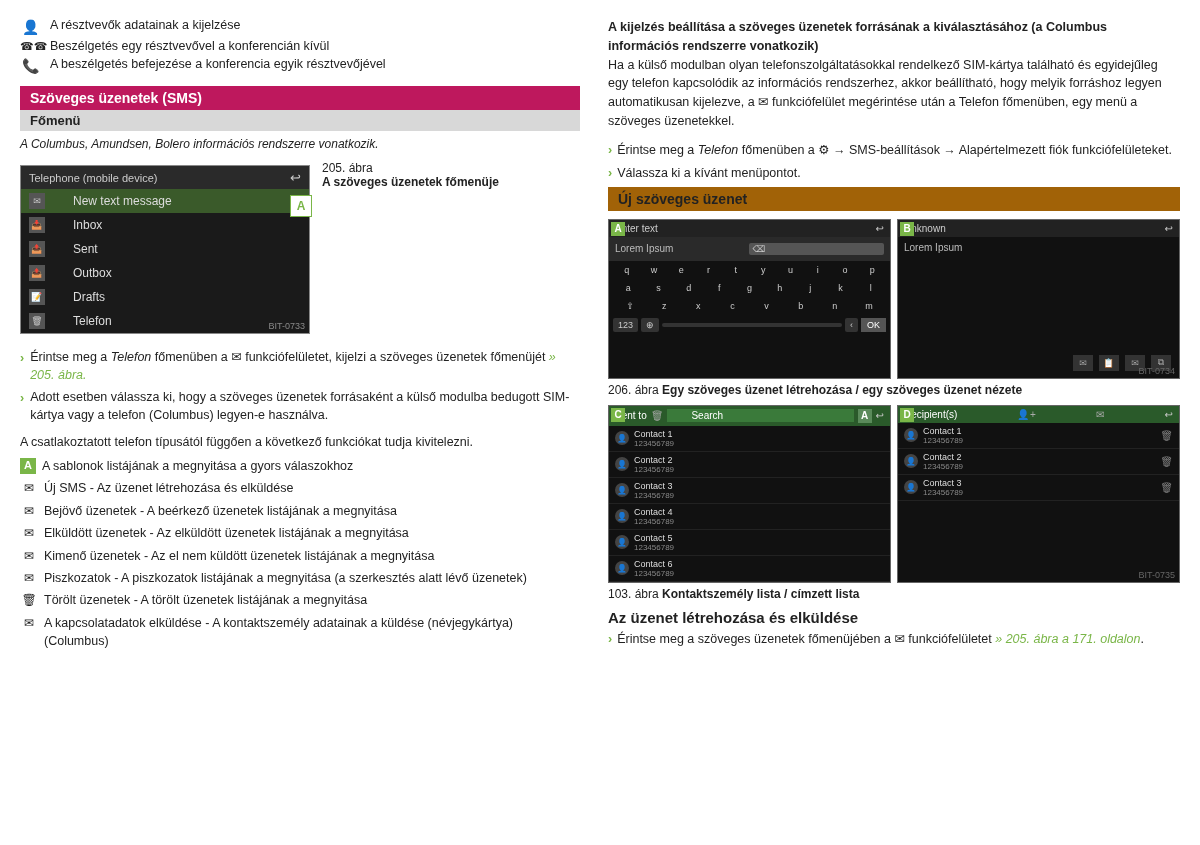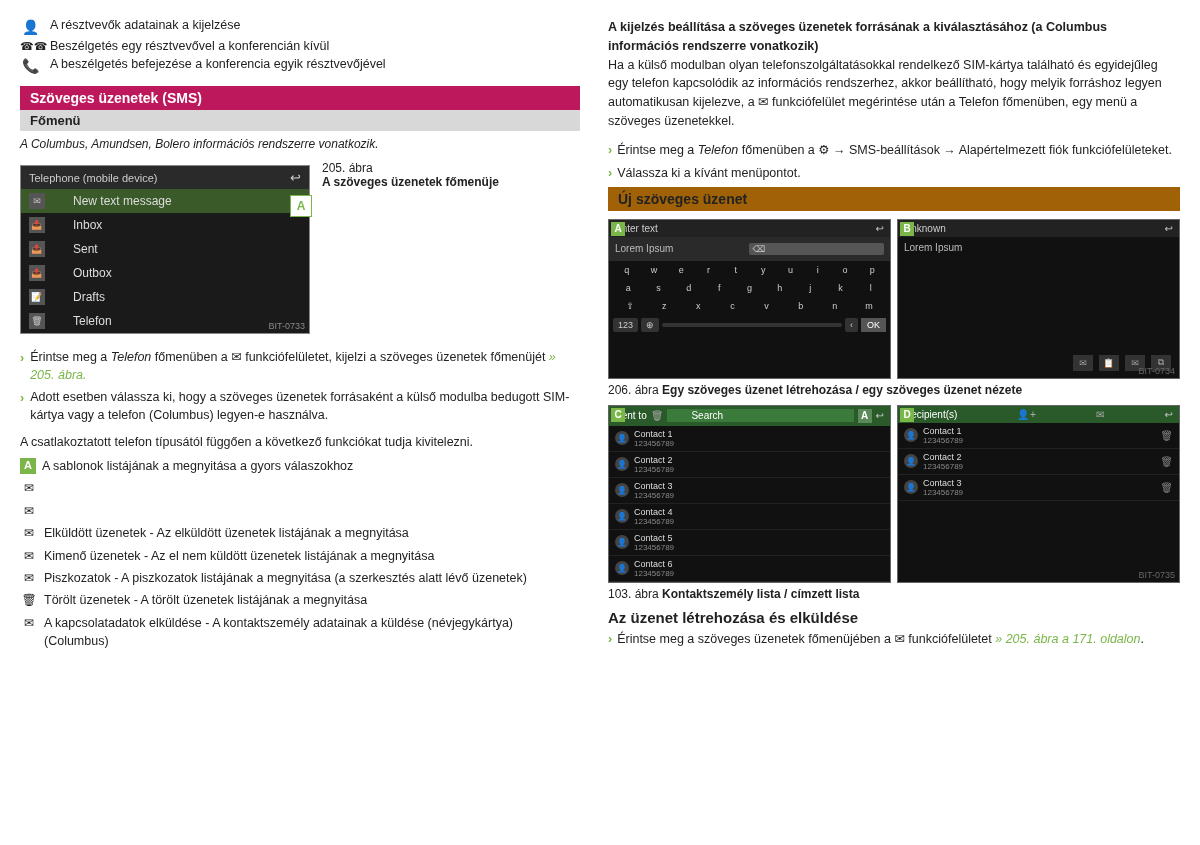--- a/index.html
+++ b/index.html
@@ -477,23 +477,25 @@
 
     <p class="body-text">A csatlakoztatott telefon típusától függően a következő funkciókat tudja kivitelezni.</p>
 
     <ul class="desc-list">
       <li>
         <span class="desc-icon box-a">A</span>
         <span>A sablonok listájának a megnyitása a gyors válaszokhoz</span>
       </li>
       <li>
         <span class="desc-icon">✉</span>
+        <span>Új SMS - Az üzenet létrehozása és elküldése</span>
       </li>
       <li>
         <span class="desc-icon">✉</span>
+        <span>Bejövő üzenetek - A beérkező üzenetek listájának a megnyitása</span>
       </li>
       <li>
         <span class="desc-icon">✉</span>
         <span>Elküldött üzenetek - Az elküldött üzenetek listájának a megnyitása</span>
       </li>
       <li>
         <span class="desc-icon">✉</span>
         <span>Kimenő üzenetek - Az el nem küldött üzenetek listájának a megnyitása</span>
       </li>
       <li>

